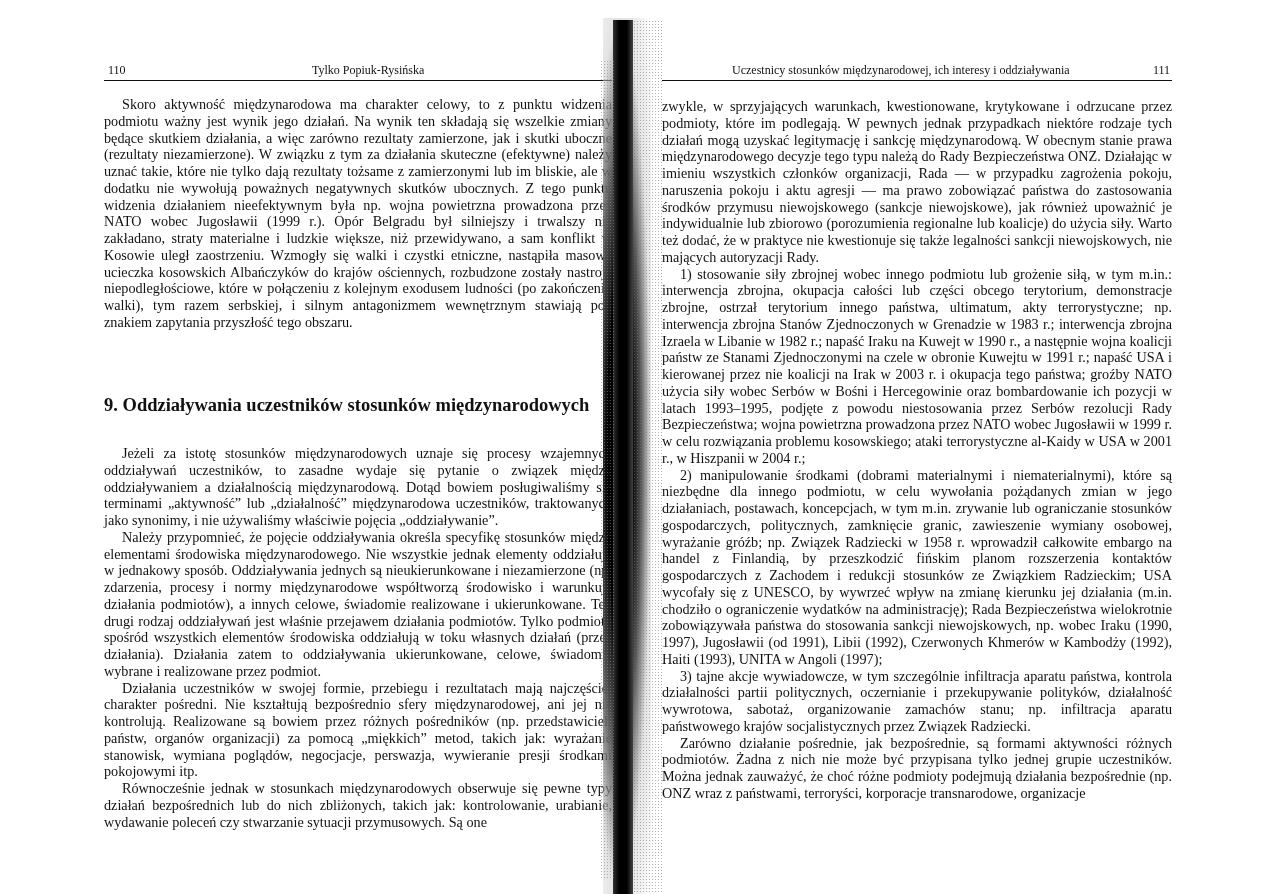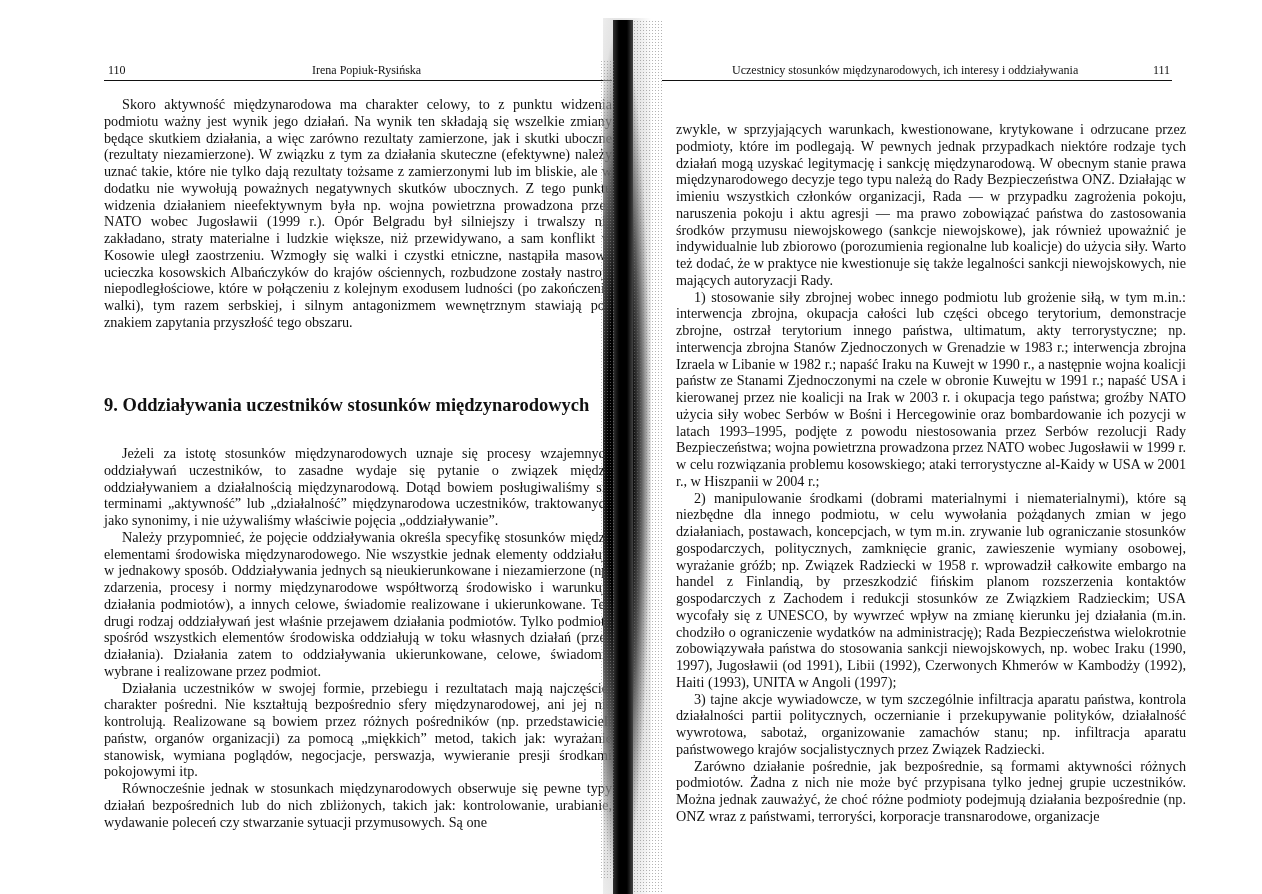--- a/index.html
+++ b/index.html
@@ -26,21 +26,21 @@
     hyphens: manual;
   }
   .text p { margin: 0; text-indent: 18px; }
   .text p.cont { text-indent: 0; }
   .page-left .block1 { top: 96px; left: 0; width: 508px; }
   .page-left .heading {
     position: absolute; top: 394px; left: 0; width: 508px;
     font-weight: bold; font-size: 18.5px; line-height: 22px; white-space: nowrap;
   }
   .page-left .block2 { top: 445px; left: 0; width: 508px; }
-  .page-right .block1 { top: 98px; left: 14px; width: 510px; margin-top: 23px; }
+  .page-right .block1 { top: 98px; left: 0; width: 510px; }
   .gutter {
     position: absolute; left: 603px; top: 18px; width: 48px; height: 876px;
     background: radial-gradient(ellipse at 35% 50%, #000 0%, #000 28%, #555 48%, rgba(200,200,200,0.5) 70%, rgba(255,255,255,0) 100%);
   }
   .gutter-core {
     position: absolute; left: 613px; top: 20px; width: 20px; height: 874px;
     background: linear-gradient(to right, #333 0%, #000 30%, #000 70%, #444 100%);
   }
   .gutter-speckle {
     position: absolute; left: 633px; top: 20px; width: 30px; height: 874px;
@@ -52,42 +52,42 @@
     background-image: radial-gradient(#888 0.8px, transparent 1px);
     background-size: 3px 3px; opacity: 0.6;
   }
 </style>
 </head>
 <body>
 
 <div class="page page-left">
   <div class="header">
     <span class="num">110</span>
-    <span class="title">Irena Popiuk-Rysińska</span>
+    <span class="title">Tylko Popiuk-Rysińska</span>
   </div>
   <div class="text block1">
     <p>Skoro aktywność międzynarodowa ma charakter celowy, to z punktu widzenia podmiotu ważny jest wynik jego działań. Na wynik ten składają się wszelkie zmiany będące skutkiem działania, a więc zarówno rezultaty zamierzone, jak i skutki uboczne (rezultaty niezamierzone). W związku z tym za działania skuteczne (efektywne) należy uznać takie, które nie tylko dają rezultaty tożsame z zamierzonymi lub im bliskie, ale w dodatku nie wywołują poważnych negatywnych skutków ubocznych. Z tego punktu widzenia działaniem nieefektywnym była np. wojna powietrzna prowadzona przez NATO wobec Jugosławii (1999 r.). Opór Belgradu był silniejszy i trwalszy niż zakładano, straty materialne i ludzkie większe, niż przewidywano, a sam konflikt w Kosowie uległ zaostrzeniu. Wzmogły się walki i czystki etniczne, nastąpiła masowa ucieczka kosowskich Albańczyków do krajów ościennych, rozbudzone zostały nastroje niepodległościowe, które w połączeniu z kolejnym exodusem ludności (po zakończeniu walki), tym razem serbskiej, i silnym antagonizmem wewnętrznym stawiają pod znakiem zapytania przyszłość tego obszaru.</p>
   </div>
   <div class="heading">9. Oddziaływania uczestników stosunków międzynarodowych</div>
   <div class="text block2">
     <p>Jeżeli za istotę stosunków międzynarodowych uznaje się procesy wzajemnych oddziaływań uczestników, to zasadne wydaje się pytanie o związek między oddziaływaniem a działalnością międzynarodową. Dotąd bowiem posługiwaliśmy się terminami „aktywność” lub „działalność” międzynarodowa uczestników, traktowanych jako synonimy, i nie używaliśmy właściwie pojęcia „oddziaływanie”.</p>
     <p>Należy przypomnieć, że pojęcie oddziaływania określa specyfikę stosunków między elementami środowiska międzynarodowego. Nie wszystkie jednak elementy oddziałują w jednakowy sposób. Oddziaływania jednych są nieukierunkowane i niezamierzone (np. zdarzenia, procesy i normy międzynarodowe współtworzą środowisko i warunkują działania podmiotów), a innych celowe, świadomie realizowane i ukierunkowane. Ten drugi rodzaj oddziaływań jest właśnie przejawem działania podmiotów. Tylko podmioty spośród wszystkich elementów środowiska oddziałują w toku własnych działań (przez działania). Działania zatem to oddziaływania ukierunkowane, celowe, świadomie wybrane i realizowane przez podmiot.</p>
     <p>Działania uczestników w swojej formie, przebiegu i rezultatach mają najczęściej charakter pośredni. Nie kształtują bezpośrednio sfery międzynarodowej, ani jej nie kontrolują. Realizowane są bowiem przez różnych pośredników (np. przedstawicieli państw, organów organizacji) za pomocą „miękkich” metod, takich jak: wyrażanie stanowisk, wymiana poglądów, negocjacje, perswazja, wywieranie presji środkami pokojowymi itp.</p>
     <p>Równocześnie jednak w stosunkach międzynarodowych obserwuje się pewne typy działań bezpośrednich lub do nich zbliżonych, takich jak: kontrolowanie, urabianie, wydawanie poleceń czy stwarzanie sytuacji przymusowych. Są one</p>
   </div>
 </div>
 
 <div class="gutter"></div>
 <div class="gutter-core"></div>
 <div class="gutter-speckle"></div>
 <div class="gutter-speckle-l"></div>
 
 <div class="page page-right">
   <div class="header">
-    <span class="title">Uczestnicy stosunków międzynarodowych, ich interesy i oddziaływania</span>
+    <span class="title">Uczestnicy stosunków międzynarodowej, ich interesy i oddziaływania</span>
     <span class="num">111</span>
   </div>
   <div class="text block1">
     <p class="cont">zwykle, w sprzyjających warunkach, kwestionowane, krytykowane i odrzucane przez podmioty, które im podlegają. W pewnych jednak przypadkach niektóre rodzaje tych działań mogą uzyskać legitymację i sankcję międzynarodową. W obecnym stanie prawa międzynarodowego decyzje tego typu należą do Rady Bezpieczeństwa ONZ. Działając w imieniu wszystkich członków organizacji, Rada — w przypadku zagrożenia pokoju, naruszenia pokoju i aktu agresji — ma prawo zobowiązać państwa do zastosowania środków przymusu niewojskowego (sankcje niewojskowe), jak również upoważnić je indywidualnie lub zbiorowo (porozumienia regionalne lub koalicje) do użycia siły. Warto też dodać, że w praktyce nie kwestionuje się także legalności sankcji niewojskowych, nie mających autoryzacji Rady.</p>
     <p>1) stosowanie siły zbrojnej wobec innego podmiotu lub grożenie siłą, w tym m.in.: interwencja zbrojna, okupacja całości lub części obcego terytorium, demonstracje zbrojne, ostrzał terytorium innego państwa, ultimatum, akty terrorystyczne; np. interwencja zbrojna Stanów Zjednoczonych w Grenadzie w 1983 r.; interwencja zbrojna Izraela w Libanie w 1982 r.; napaść Iraku na Kuwejt w 1990 r., a następnie wojna koalicji państw ze Stanami Zjednoczonymi na czele w obronie Kuwejtu w 1991 r.; napaść USA i kierowanej przez nie koalicji na Irak w 2003 r. i okupacja tego państwa; groźby NATO użycia siły wobec Serbów w Bośni i Hercegowinie oraz bombardowanie ich pozycji w latach 1993–1995, podjęte z powodu niestosowania przez Serbów rezolucji Rady Bezpieczeństwa; wojna powietrzna prowadzona przez NATO wobec Jugosławii w 1999 r. w celu rozwiązania problemu kosowskiego; ataki terrorystyczne al-Kaidy w USA w 2001 r., w Hiszpanii w 2004 r.;</p>
     <p>2) manipulowanie środkami (dobrami materialnymi i niematerialnymi), które są niezbędne dla innego podmiotu, w celu wywołania pożądanych zmian w jego działaniach, postawach, koncepcjach, w tym m.in. zrywanie lub ograniczanie stosunków gospodarczych, politycznych, zamknięcie granic, zawieszenie wymiany osobowej, wyrażanie gróźb; np. Związek Radziecki w 1958 r. wprowadził całkowite embargo na handel z Finlandią, by przeszkodzić fińskim planom rozszerzenia kontaktów gospodarczych z Zachodem i redukcji stosunków ze Związkiem Radzieckim; USA wycofały się z UNESCO, by wywrzeć wpływ na zmianę kierunku jej działania (m.in. chodziło o ograniczenie wydatków na administrację); Rada Bezpieczeństwa wielokrotnie zobowiązywała państwa do stosowania sankcji niewojskowych, np. wobec Iraku (1990, 1997), Jugosławii (od 1991), Libii (1992), Czerwonych Khmerów w Kambodży (1992), Haiti (1993), UNITA w Angoli (1997);</p>
     <p>3) tajne akcje wywiadowcze, w tym szczególnie infiltracja aparatu państwa, kontrola działalności partii politycznych, oczernianie i przekupywanie polityków, działalność wywrotowa, sabotaż, organizowanie zamachów stanu; np. infiltracja aparatu państwowego krajów socjalistycznych przez Związek Radziecki.</p>
     <p>Zarówno działanie pośrednie, jak bezpośrednie, są formami aktywności różnych podmiotów. Żadna z nich nie może być przypisana tylko jednej grupie uczestników. Można jednak zauważyć, że choć różne podmioty podejmują działania bezpośrednie (np. ONZ wraz z państwami, terroryści, korporacje transnarodowe, organizacje</p>
   </div>
 </div>

